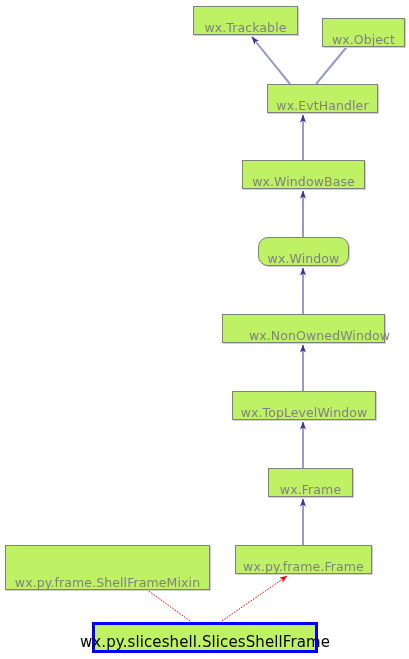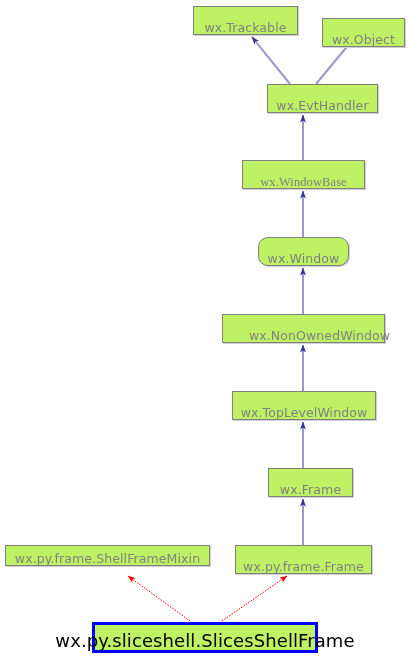--- a/index.html
+++ b/index.html
@@ -59,21 +59,21 @@
     font-size: 12.5px;
   }
 
   
   .node.current {
     border: 3px solid #0000ff;
     box-shadow: none;
   }
   .node.current .node-label {
     color: #000000;
-    font-size: 18px;
+    font-size: 15px;
   }
 </style>
 </head>
 <body>
 
 <div id="diagram-root">
 
   <svg id="edge-layer" width="409" height="659" viewBox="0 0 409 659" xmlns="http://www.w3.org/2000/svg" aria-hidden="true">
     <defs>
       <marker id="arrow-inherit" markerWidth="9" markerHeight="9" refX="7.5" refY="3" orient="auto" markerUnits="userSpaceOnUse">
@@ -100,36 +100,36 @@
   <div id="nodes-group">
       <div class="node plain" style="left: 193px; top: 6px; width: 105px; height: 29px;">
         <span class="node-label">wx.Trackable</span>
       </div>
       <div class="node plain" style="left: 322px; top: 18px; width: 83px; height: 29px;">
         <span class="node-label">wx.Object</span>
       </div>
       <div class="node plain" style="left: 248px; top: 84px; width: 111px; height: 29px; margin-left: 19px;">
         <span class="node-label">wx.EvtHandler</span>
       </div>
-      <div class="node plain" style="left: 242px; top: 160px; width: 123px; height: 29px; font-family: Liberation Serif, serif;">
+      <div class="node plain" style="left: 242px; top: 160px; width: 123px; height: 29px;">
         <span class="node-label">wx.WindowBase</span>
       </div>
       <div class="node plain" style="left: 258px; top: 237px; width: 91px; height: 29px; border-radius: 10px;">
         <span class="node-label">wx.Window</span>
       </div>
       <div class="node plain" style="left: 222px; top: 314px; width: 163px; height: 29px; padding-left: 32px;">
         <span class="node-label">wx.NonOwnedWindow</span>
       </div>
       <div class="node plain" style="left: 232px; top: 391px; width: 144px; height: 29px;">
         <span class="node-label">wx.TopLevelWindow</span>
       </div>
       <div class="node plain" style="left: 268px; top: 468px; width: 85px; height: 29px;">
         <span class="node-label">wx.Frame</span>
       </div>
-      <div class="node plain" style="left: 5px; top: 545px; width: 205px; height: 21px;">
+      <div class="node plain" style="left: 5px; top: 545px; width: 205px; height: 45px;">
         <span class="node-label">wx.py.frame.ShellFrameMixin</span>
       </div>
       <div class="node plain" style="left: 235px; top: 545px; width: 137px; height: 29px;">
         <span class="node-label">wx.py.frame.Frame</span>
       </div>
       <div class="node current" style="left: 92px; top: 622px; width: 226px; height: 31px;">
         <span class="node-label">wx.py.sliceshell.SlicesShellFrame</span>
       </div>
     </div>
 

